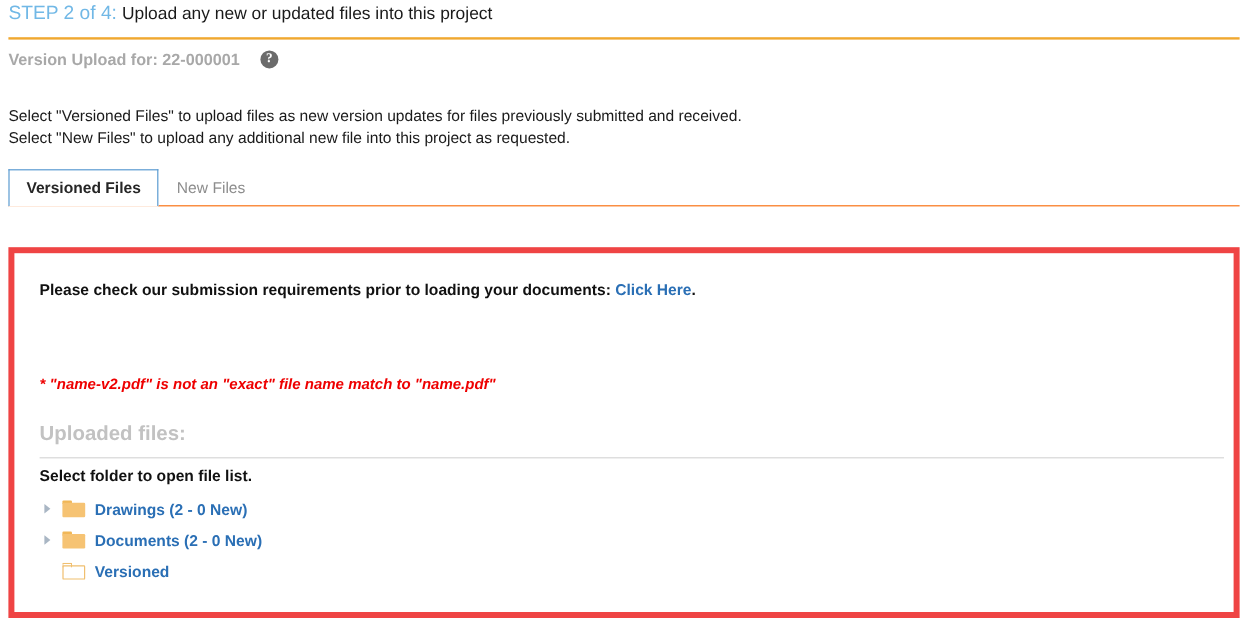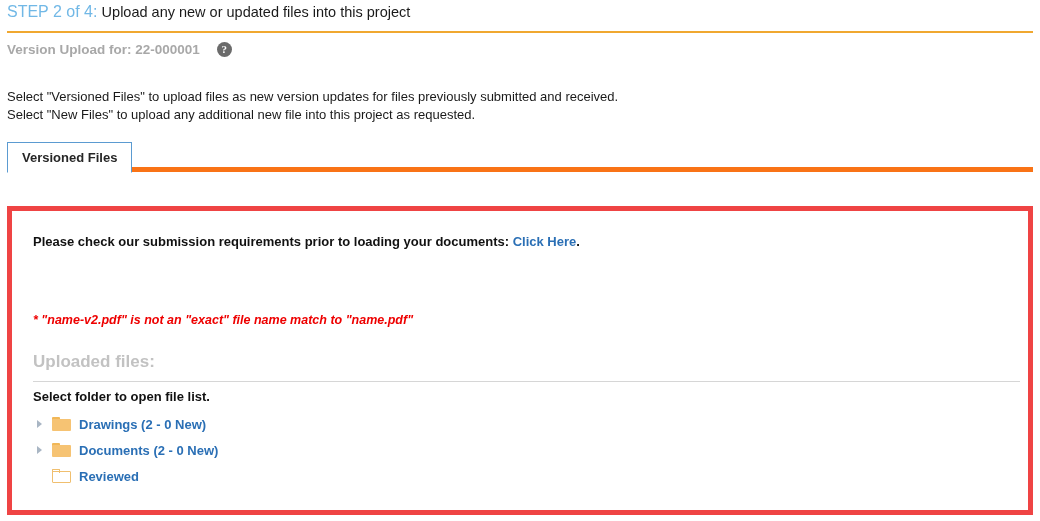--- a/index.html
+++ b/index.html
@@ -87,24 +87,24 @@
   }
   .intro div { white-space: nowrap; }
 
   
   .tabs {
     position: absolute;
     left: 7px;
     top: 142px;
     width: 1026px;
     height: 30px;
-    border-bottom: 5px solid #f97316;
-    box-sizing: border-box;
-    display: flex;
-    align-items: flex-start;
+    border-bottom: 1px solid #f97316;
+    box-sizing: border-box;
+    display: flex;
+    align-items: flex-end;
   }
   .tab {
     font-size: 13px;
     padding: 6px 14px 6px 14px;
     line-height: 17px;
     box-sizing: border-box;
     cursor: pointer;
     background: transparent;
     height: 30px;
     display: flex;
@@ -324,20 +324,21 @@
   <span class="help-icon">?</span>
 </div>
 
 <div class="intro">
   <div>Select "Versioned Files" to upload files as new version updates for files previously submitted and received.</div>
   <div>Select "New Files" to upload any additional new file into this project as requested.</div>
 </div>
 
 <div class="tabs">
   <div class="tab active">Versioned Files</div>
+  <div class="tab inactive">New Files</div>
 </div>
 
 <div class="panel">
 
   <div class="req-line">
     <span>Please check our submission requirements prior to loading your documents:</span>
     <a class="link-blue">Click Here</a><span class="dot-black">.</span>
   </div>
 
 
@@ -370,17 +371,17 @@
           <span class="body-piece"></span>
       </span>
       <span class="tree-label">Documents (2 - 0 New)</span>
     </div>
 
     <div class="tree-row child">
       <span class="folder-icon empty">
         <span class="tab-piece"></span>
           <span class="body-piece"></span>
       </span>
-      <span class="tree-label">Reviewed</span>
+      <span class="tree-label">Versioned</span>
     </div>
 
   </div>
 </div>
 
 </body></html>

